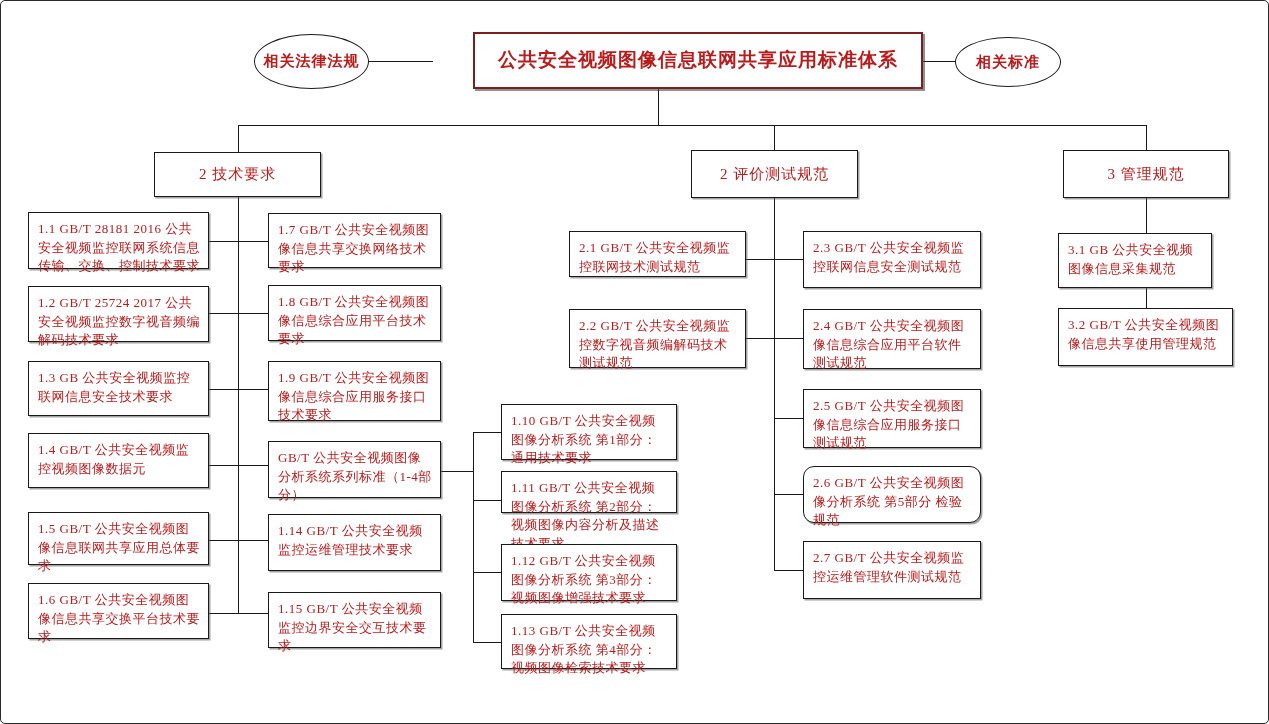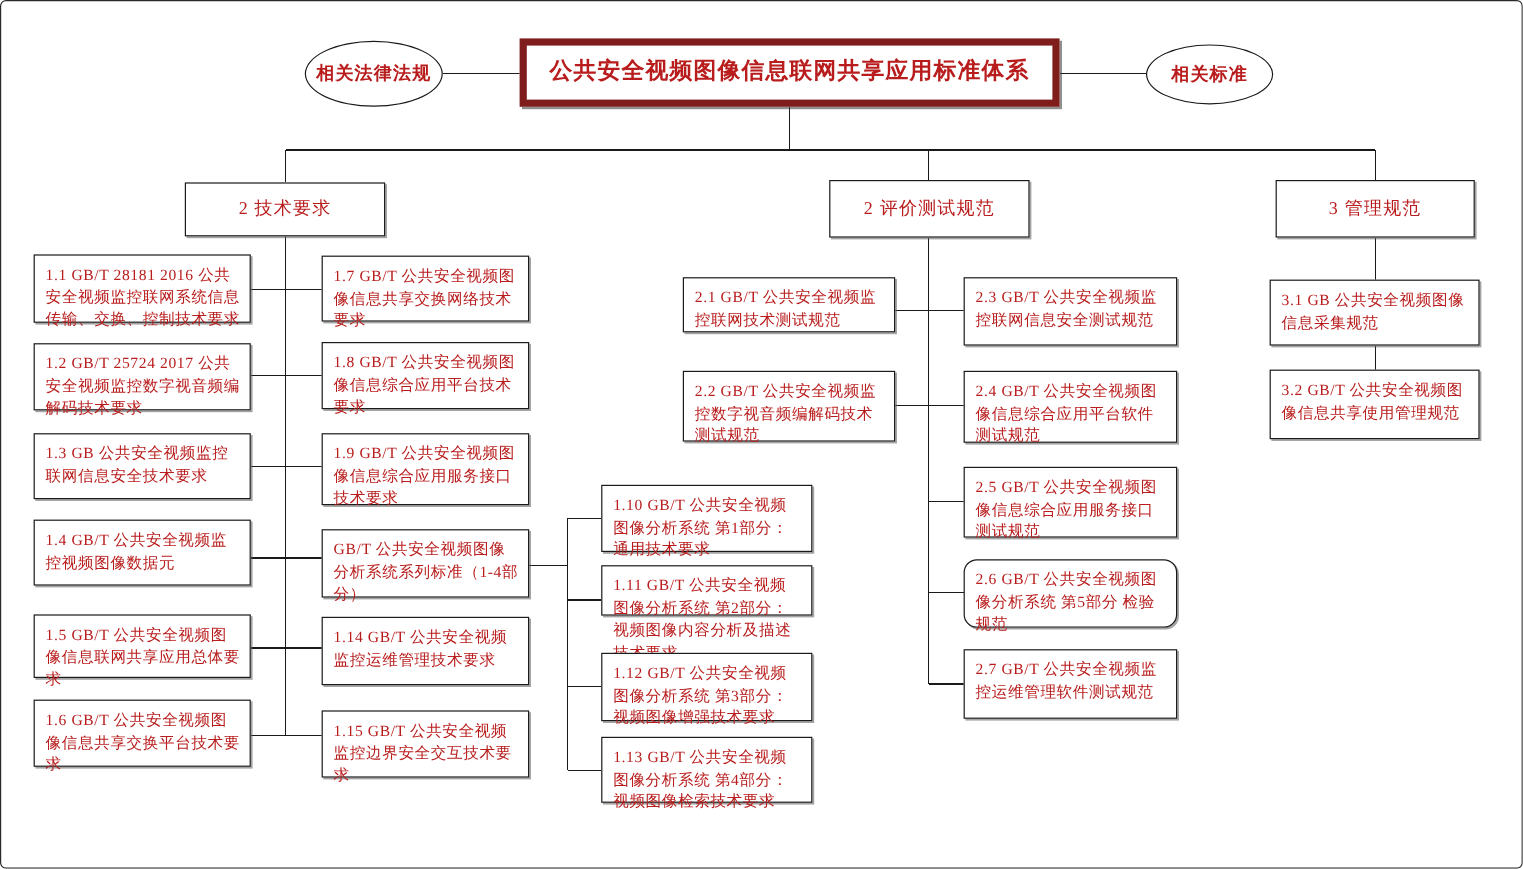--- a/index.html
+++ b/index.html
@@ -29,23 +29,24 @@
   }
   .cat{
     display:flex;align-items:center;justify-content:center;
     font-size:15px;letter-spacing:1px;
     border-width:1.5px;
     padding:0;
   }
   .root{
     display:flex;align-items:center;justify-content:center;
     font-size:19px;font-weight:bold;letter-spacing:1px;
-    border:6px solid #7f1d1d;
+    border:2px solid #7f1d1d;
     box-shadow:2px 2px 0 rgba(70,70,70,.6);
     padding:0;
+    margin-left:40px;
   }
   .ellipse{
     position:absolute;
     box-sizing:border-box;
     display:flex;align-items:center;justify-content:center;
     background:#fff;
     border:1.5px solid #1a1a1a;
     border-radius:50%;
     font-size:15px;font-weight:bold;letter-spacing:1px;
   }
@@ -104,16 +105,16 @@
 
   <div class="node" style="left:568px;top:230px;width:177px;height:46px;">2.1 GB/T 公共安全视频监控联网技术测试规范</div>
   <div class="node" style="left:568px;top:308px;width:177px;height:59px;">2.2 GB/T 公共安全视频监控数字视音频编解码技术测试规范</div>
 
   <div class="node" style="left:802px;top:230px;width:178px;height:57px;">2.3 GB/T 公共安全视频监控联网信息安全测试规范</div>
   <div class="node" style="left:802px;top:308px;width:178px;height:60px;">2.4 GB/T 公共安全视频图像信息综合应用平台软件测试规范</div>
   <div class="node" style="left:802px;top:388px;width:178px;height:59px;">2.5 GB/T 公共安全视频图像信息综合应用服务接口测试规范</div>
   <div class="node" style="left:802px;top:465px;width:178px;height:57px;border-radius:11px;">2.6 GB/T 公共安全视频图像分析系统 第5部分 检验规范</div>
   <div class="node" style="left:802px;top:540px;width:178px;height:58px;">2.7 GB/T 公共安全视频监控运维管理软件测试规范</div>
 
-  <div class="node" style="left:1057px;top:232px;width:175px;height:55px;">3.1 GB 公共安全视频图像信息采集规范</div>
+  <div class="node" style="left:1057px;top:232px;width:154px;height:55px;">3.1 GB 公共安全视频图像信息采集规范</div>
   <div class="node" style="left:1057px;top:307px;width:175px;height:58px;">3.2 GB/T 公共安全视频图像信息共享使用管理规范</div>
 
 </div>
 
 </body></html>

